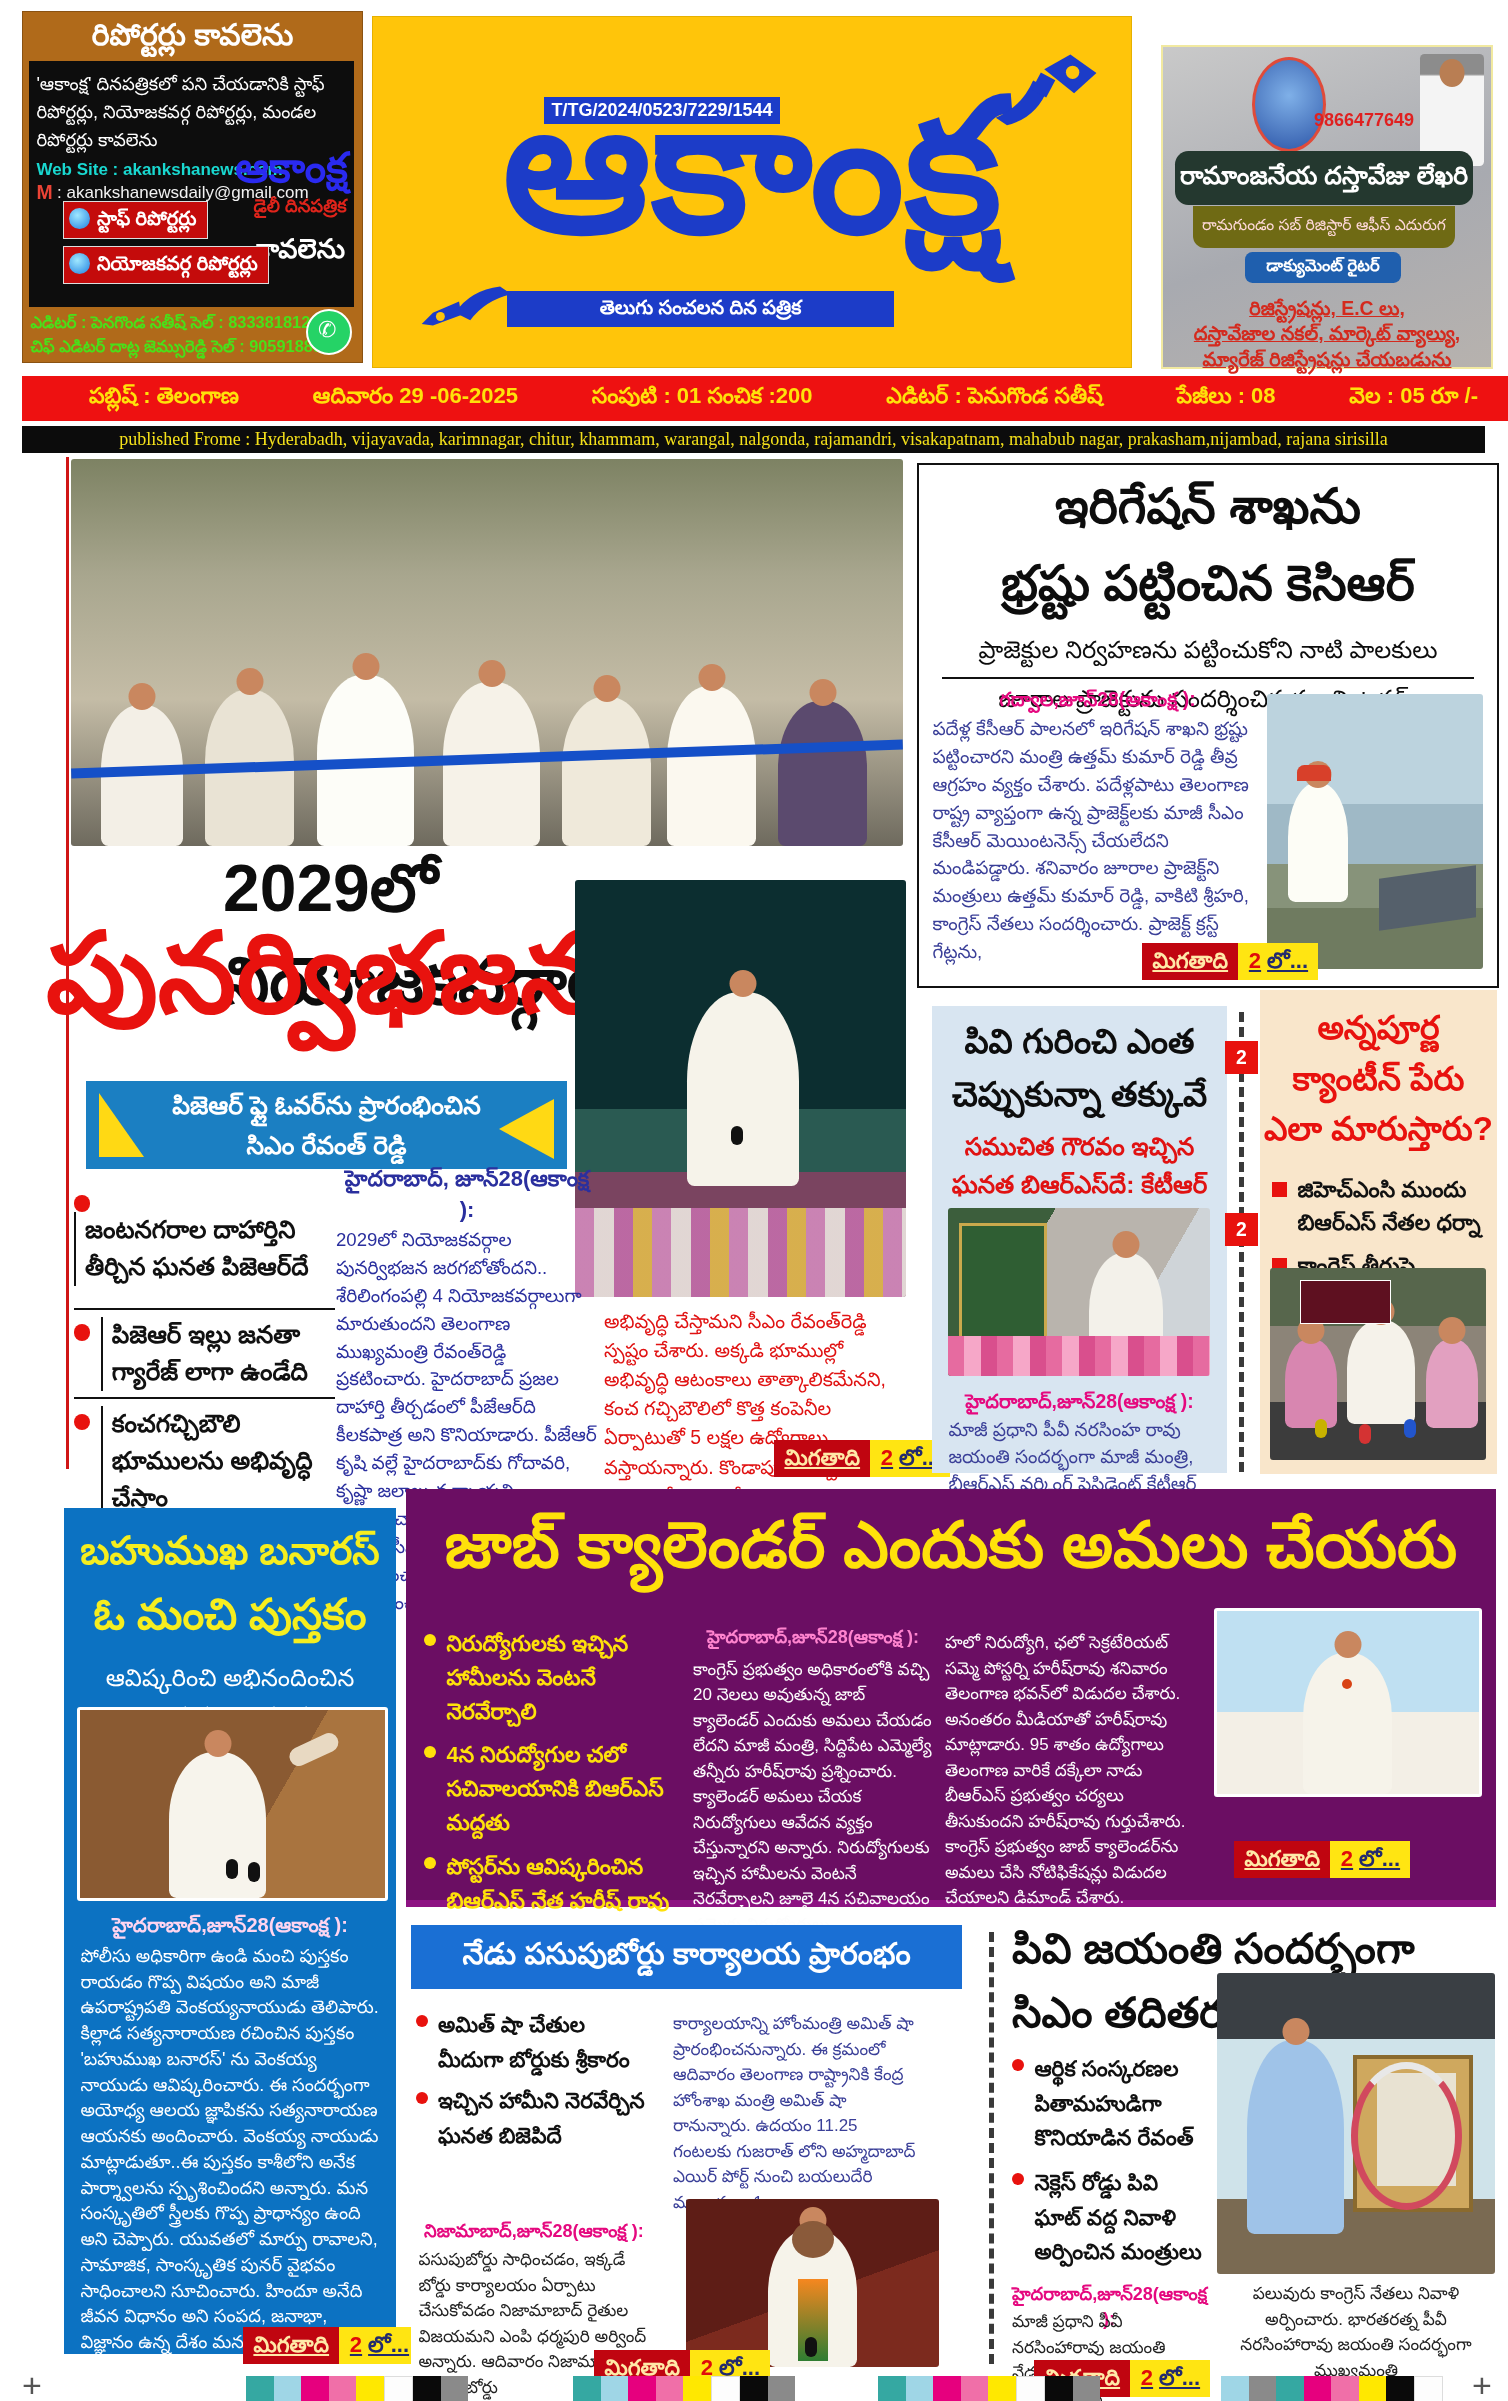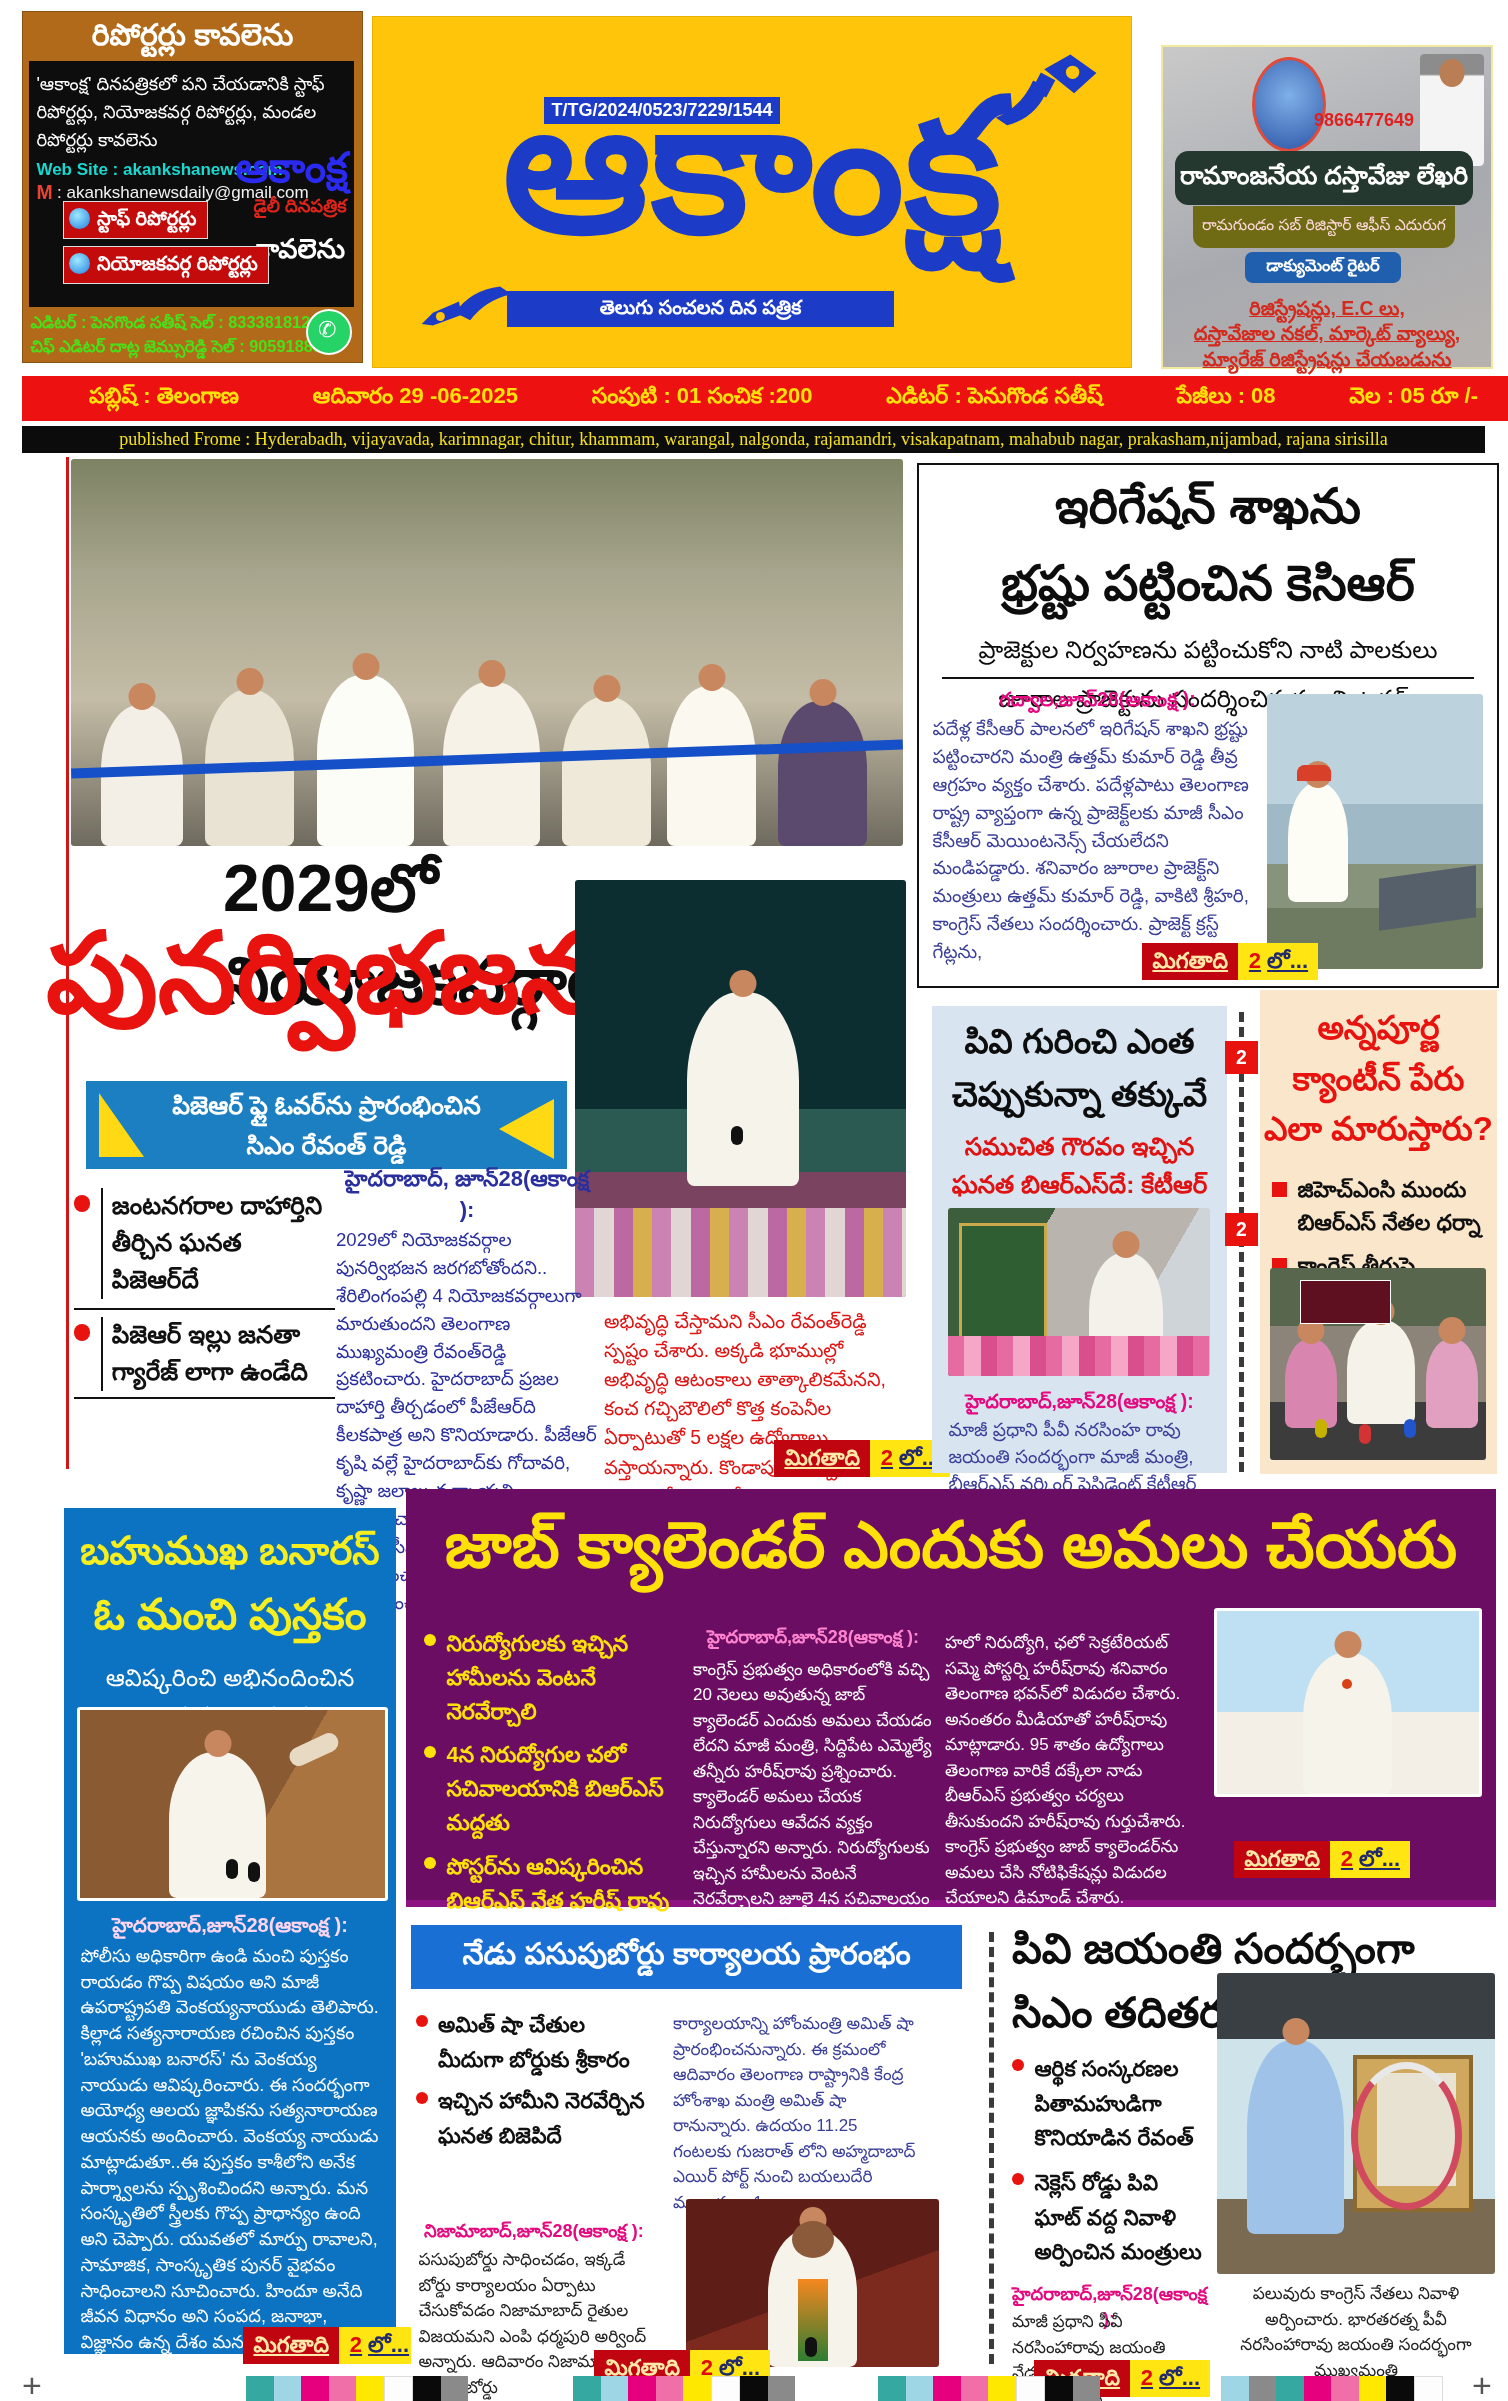--- a/index.html
+++ b/index.html
@@ -140,27 +140,31 @@
   </div>
 
   <div class="abs" style="left:86px;top:1081px;width:481px;height:88px;background:#1b7fc2;">
     <div style="position:absolute;left:13.4px;top:12px;width:0;height:0;border-bottom:64px solid #ffd914;border-right:45px solid transparent;"></div>
     <div style="position:absolute;right:13.4px;top:18px;width:0;height:0;border-top:30px solid transparent;border-bottom:30px solid transparent;border-right:55px solid #ffd914;"></div>
     <div style="margin-top:10.4px;text-align:center;color:#fff;font-size:25px;font-weight:bold;">పిజెఆర్ ఫ్లై ఓవర్‌ను ప్రారంభించిన</div>
     <div style="margin-top:4.5px;text-align:center;color:#fff;font-size:25px;font-weight:bold;">సిఎం రేవంత్ రెడ్డి</div>
   </div>
 
   <div class="abs" style="left:74px;top:1188px;width:261px;">
-    <div class="bullet" style="border-bottom:2.2px solid #111;padding-bottom:9px;">
+    <div class="bullet" style="border-bottom:2.2px solid #111;padding-bottom:22px;flex-direction:column;">
       <span class="dot"></span>
       <span style="font-size:24.6px;font-weight:bold;color:#111;line-height:1.5;border-left:2.2px solid #111;padding-left:9px;">జంటనగరాల దాహార్తిని తీర్చిన ఘనత పిజెఆర్‌దే</span>
     </div>
     <div class="bullet" style="border-bottom:2.2px solid #111;padding:7.4px 0 6px 0;">
       <span class="dot"></span>
       <span style="font-size:24.6px;font-weight:bold;color:#111;line-height:1.5;border-left:2.2px solid #111;padding-left:9px;">పిజెఆర్ ఇల్లు జనతా గ్యారేజ్ లాగా ఉండేది</span>
+    </div>
+    <div class="bullet" style="padding-top:7.4px;">
+      <span class="dot"></span>
+      <span style="font-size:24.6px;font-weight:bold;color:#111;line-height:1.5;border-left:2.2px solid #111;padding-left:9px;">కంచగచ్చిబౌలి భూములను అభివృద్ధి చేస్తాం</span>
     </div>
   </div>
 
   <div class="abs" style="left:336px;top:1166px;width:262px;">
     <div style="color:#2a2f9e;font-weight:bold;font-size:22px;text-align:center;">హైదరాబాద్, జూన్28(ఆకాంక్ష ):</div>
     <div style="color:#2a2f9e;font-size:18.6px;line-height:1.5;margin-top:3px;">2029లో నియోజకవర్గాల పునర్విభజన జరగబోతోందని.. శేరిలింగంపల్లి 4 నియోజకవర్గాలుగా మారుతుందని తెలంగాణ ముఖ్యమంత్రి రేవంత్‌రెడ్డి ప్రకటించారు. హైదరాబాద్ ప్రజల దాహార్తి తీర్చడంలో పీజేఆర్‌ది కీలకపాత్ర అని కొనియాడారు. పీజేఆర్ కృషి వల్లే హైదరాబాద్‌కు గోదావరి, కృష్ణా జలాలు వచ్చాయని ఉద్ఘాటించారు. శనివారం పీజేఆర్ ఫ్లై ఓవర్‌ని సీఎం రేవంత్‌రెడ్డి ప్రారంభించారు. ఆటంకాలను అధిగమించి కంచ గచ్చిబౌలిని</div>
   </div>
 
   <div class="abs" style="left:604px;top:1307px;width:301px;color:#e01212;font-size:19.4px;line-height:1.5;">అభివృద్ధి చేస్తామని సీఎం రేవంత్‌రెడ్డి స్పష్టం చేశారు. అక్కడి భూముల్లో అభివృద్ధి ఆటంకాలు తాత్కాలికమేనని, కంచ గచ్చిబౌలిలో కొత్త కంపెనీల ఏర్పాటుతో 5 లక్షల ఉద్యోగాలు వస్తాయన్నారు. కొండాపూర్-గచ్చిబౌలి మార్గంలో 6 లైన్లతో</div>
 

